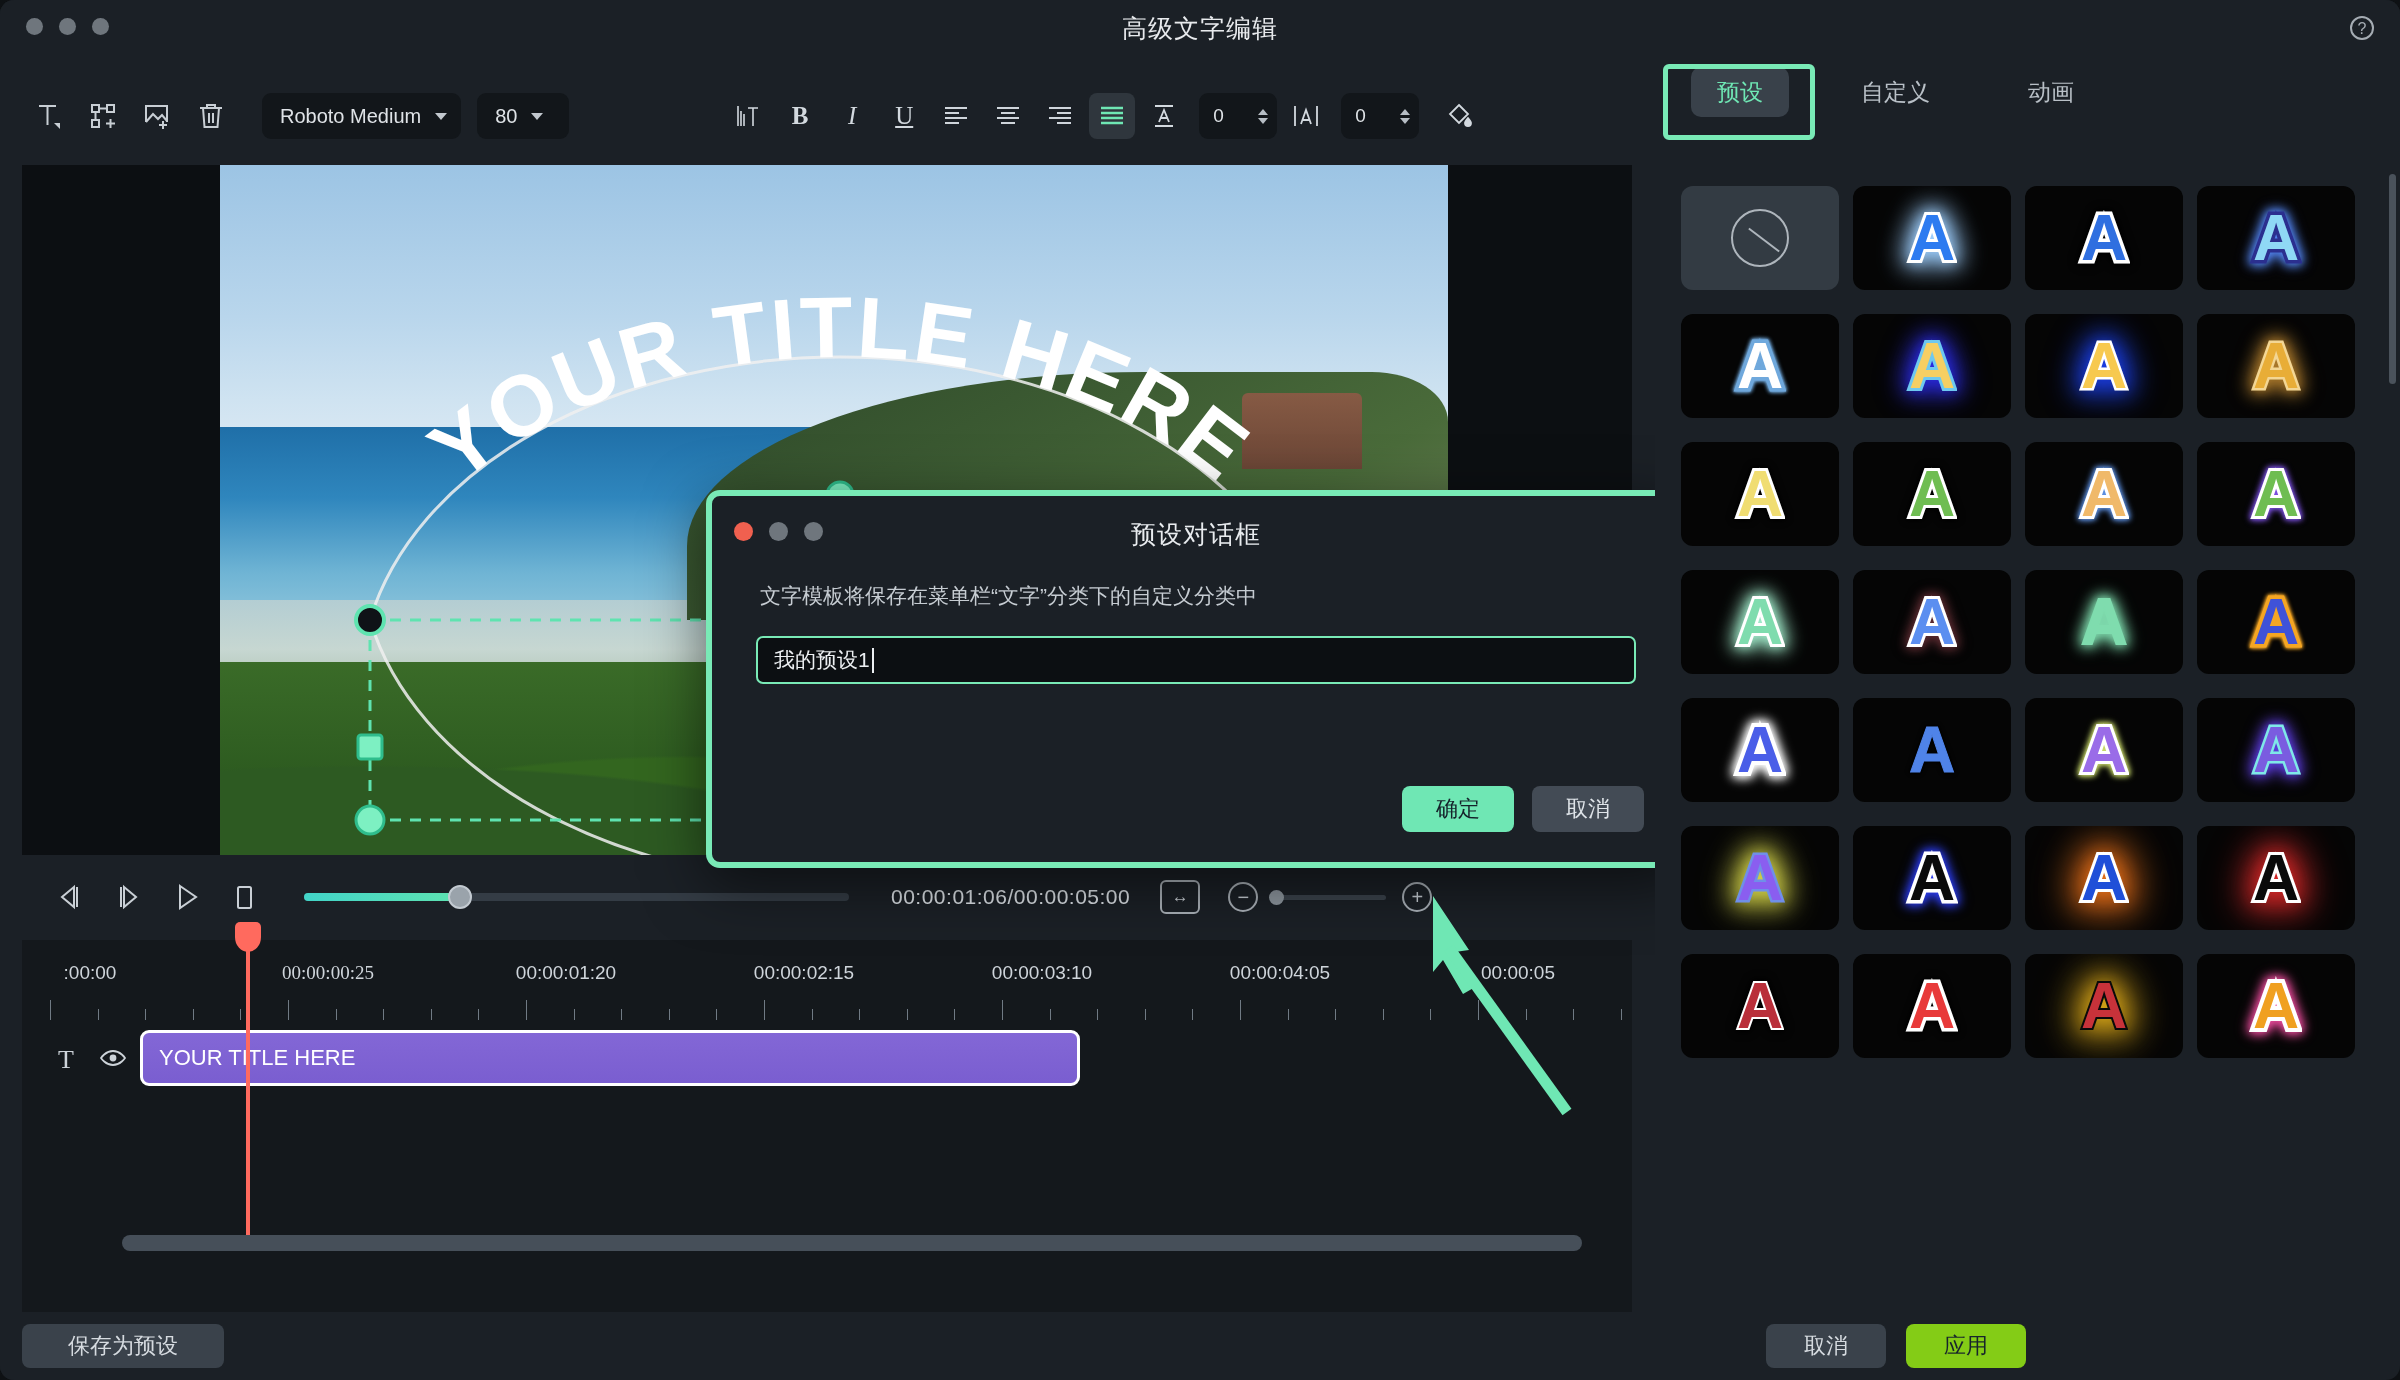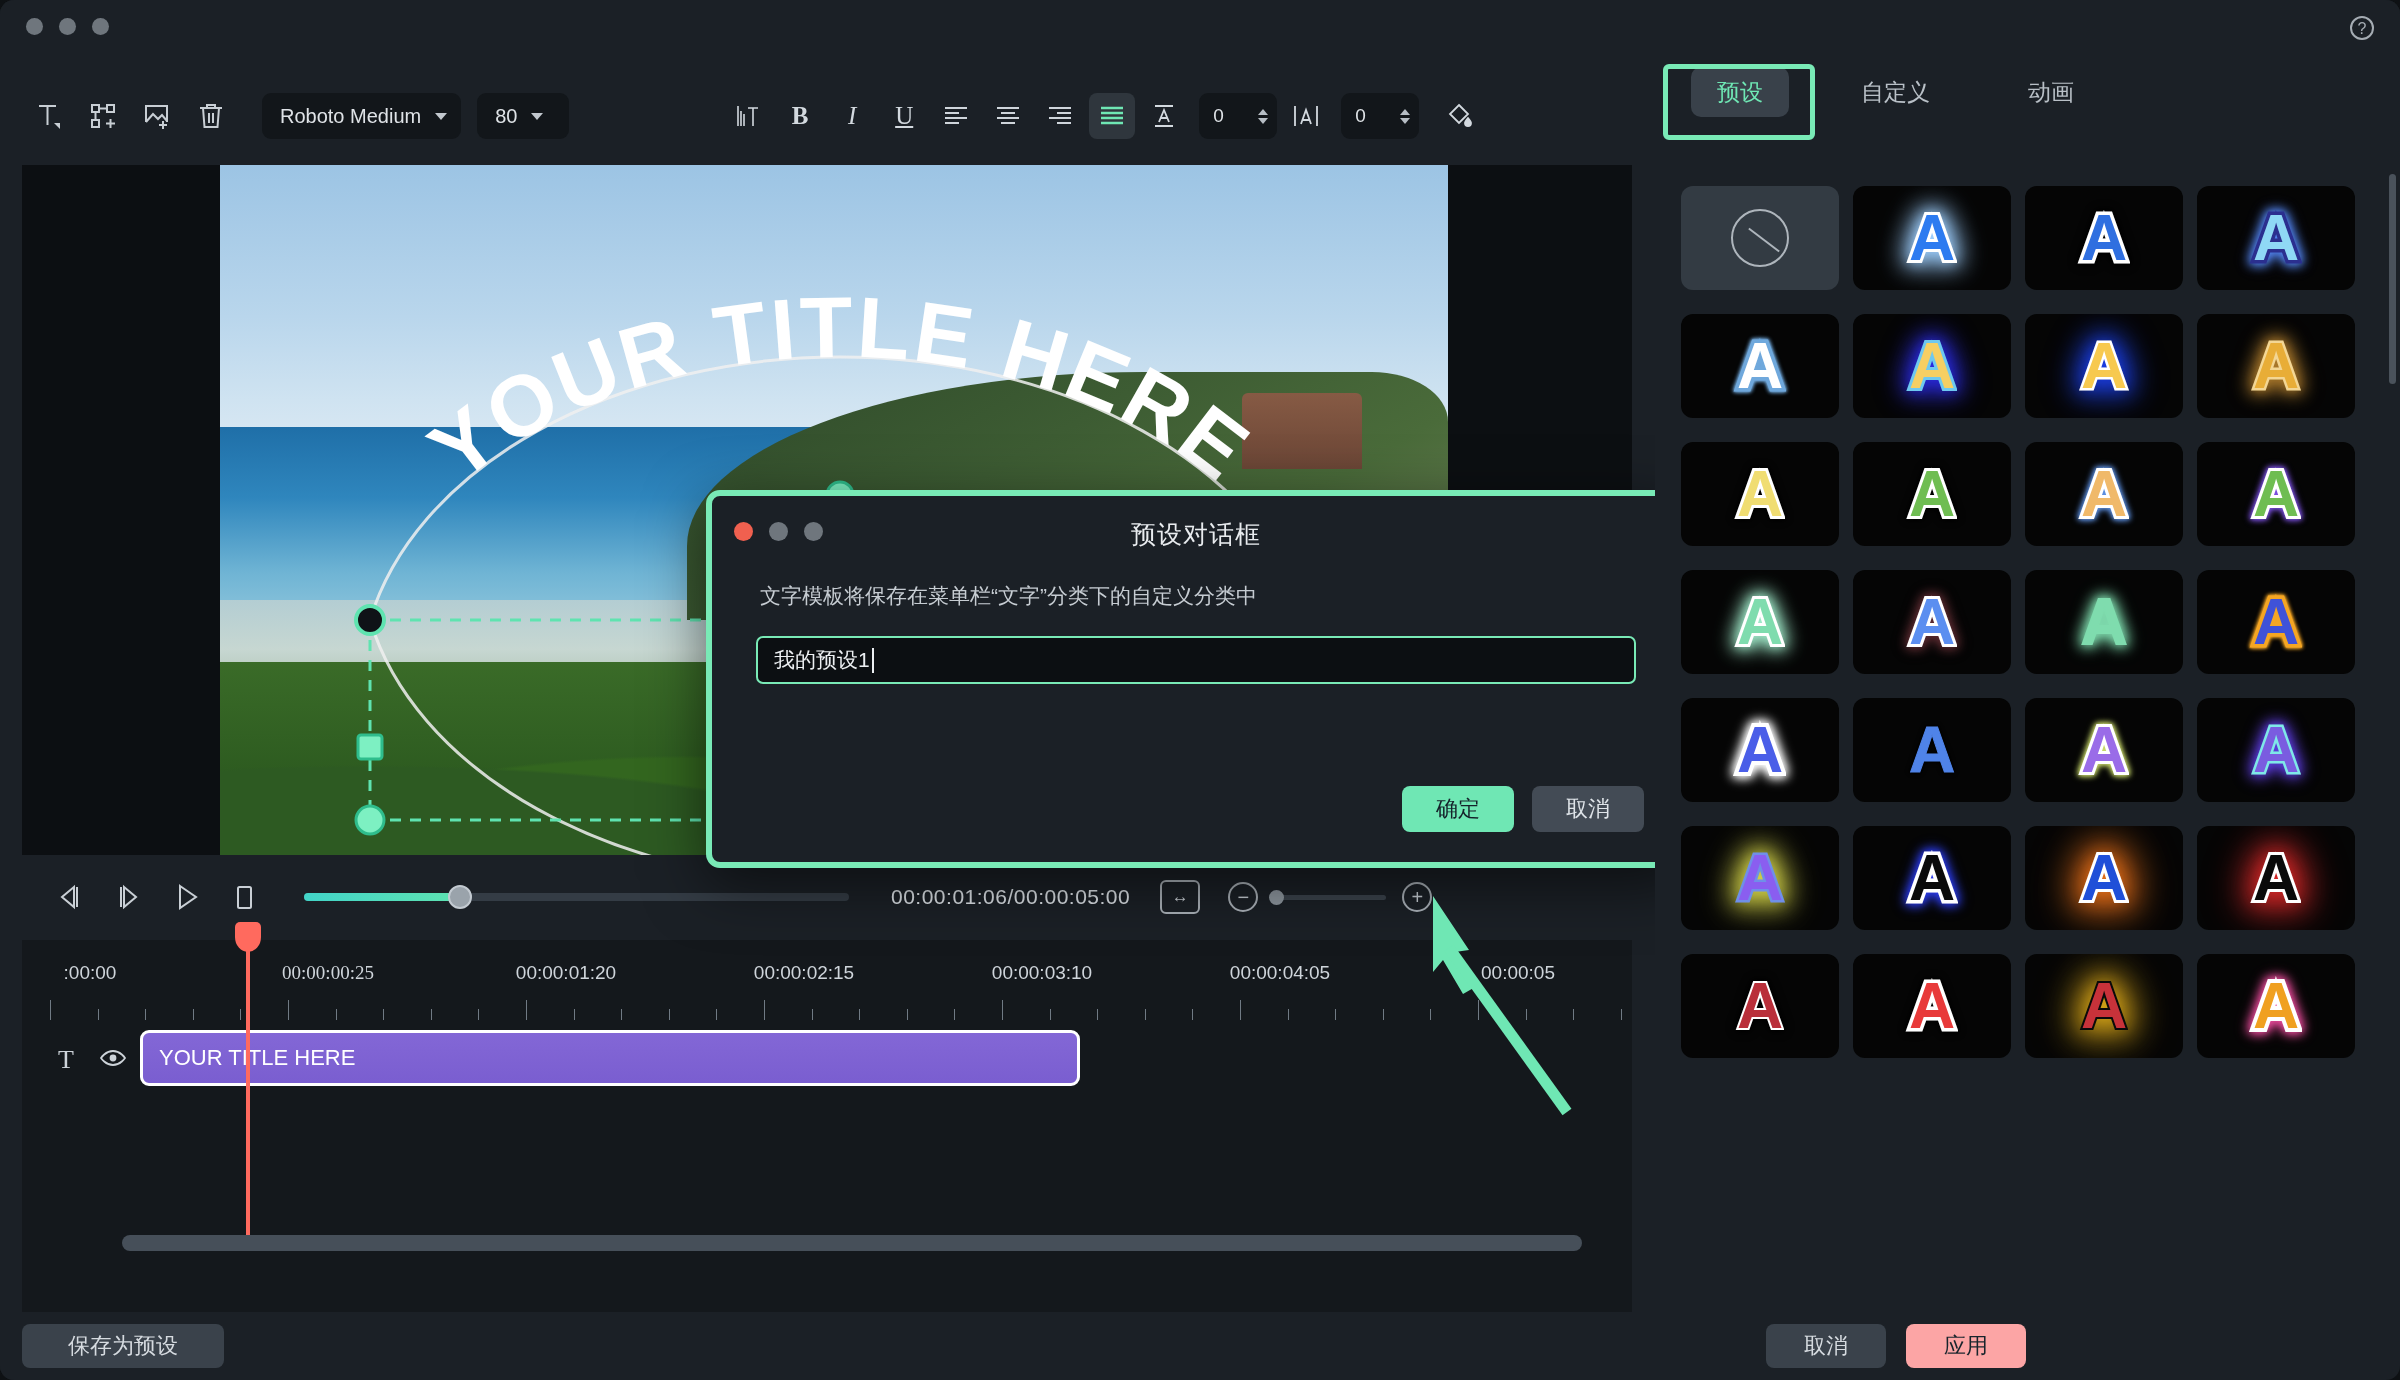--- a/index.html
+++ b/index.html
@@ -224,36 +224,37 @@
   
   .footer { position: absolute; left: 0; bottom: 0; width: 2056px; height: 68px;
             background: #1b2026; }
   .save-preset { position: absolute; left: 22px; top: 12px; width: 202px; height: 44px;
                  background: #3a424b; border-radius: 8px; color: #d6dbe0; font-size: 22px;
                  display: flex; align-items: center; justify-content: center; cursor: pointer; }
   .foot-right { position: absolute; right: 30px; top: 12px; display: flex; gap: 20px; }
   .foot-btn { width: 120px; height: 44px; border-radius: 8px; font-size: 22px;
               display: flex; align-items: center; justify-content: center; cursor: pointer; }
   .foot-btn.cancel { background: #3a424b; color: #d6dbe0; }
-  .foot-btn.apply { background: #fca5a5; color: #17242c; text-align: right; }
+  .foot-btn.apply { background: #84cc16; color: #17242c; text-align: right; }
 
   
   .cursor { position: absolute; left: 1425px; top: 890px; pointer-events: none; }
 </style>
 </head>
 <body>
 
 <div class="app">
 
   <div class="titlebar">
     <div class="traffic">
       <div class="dot"></div>
       <div class="dot"></div>
       <div class="dot"></div>
     </div>
+    <div class="title-text">高级文字编辑</div>
     <div class="help-icon">?</div>
   </div>
 
   <div class="toolbar">
     <div class="tool-ic">
       <svg width="30" height="30" viewBox="0 0 30 30" fill="none" stroke="currentColor" stroke-width="2">
         <path d="M5 5h17M13.5 5v19"></path>
           <path d="M20 22l6 0 0 6z" fill="currentColor" stroke="none"></path>
       </svg>
     </div>

